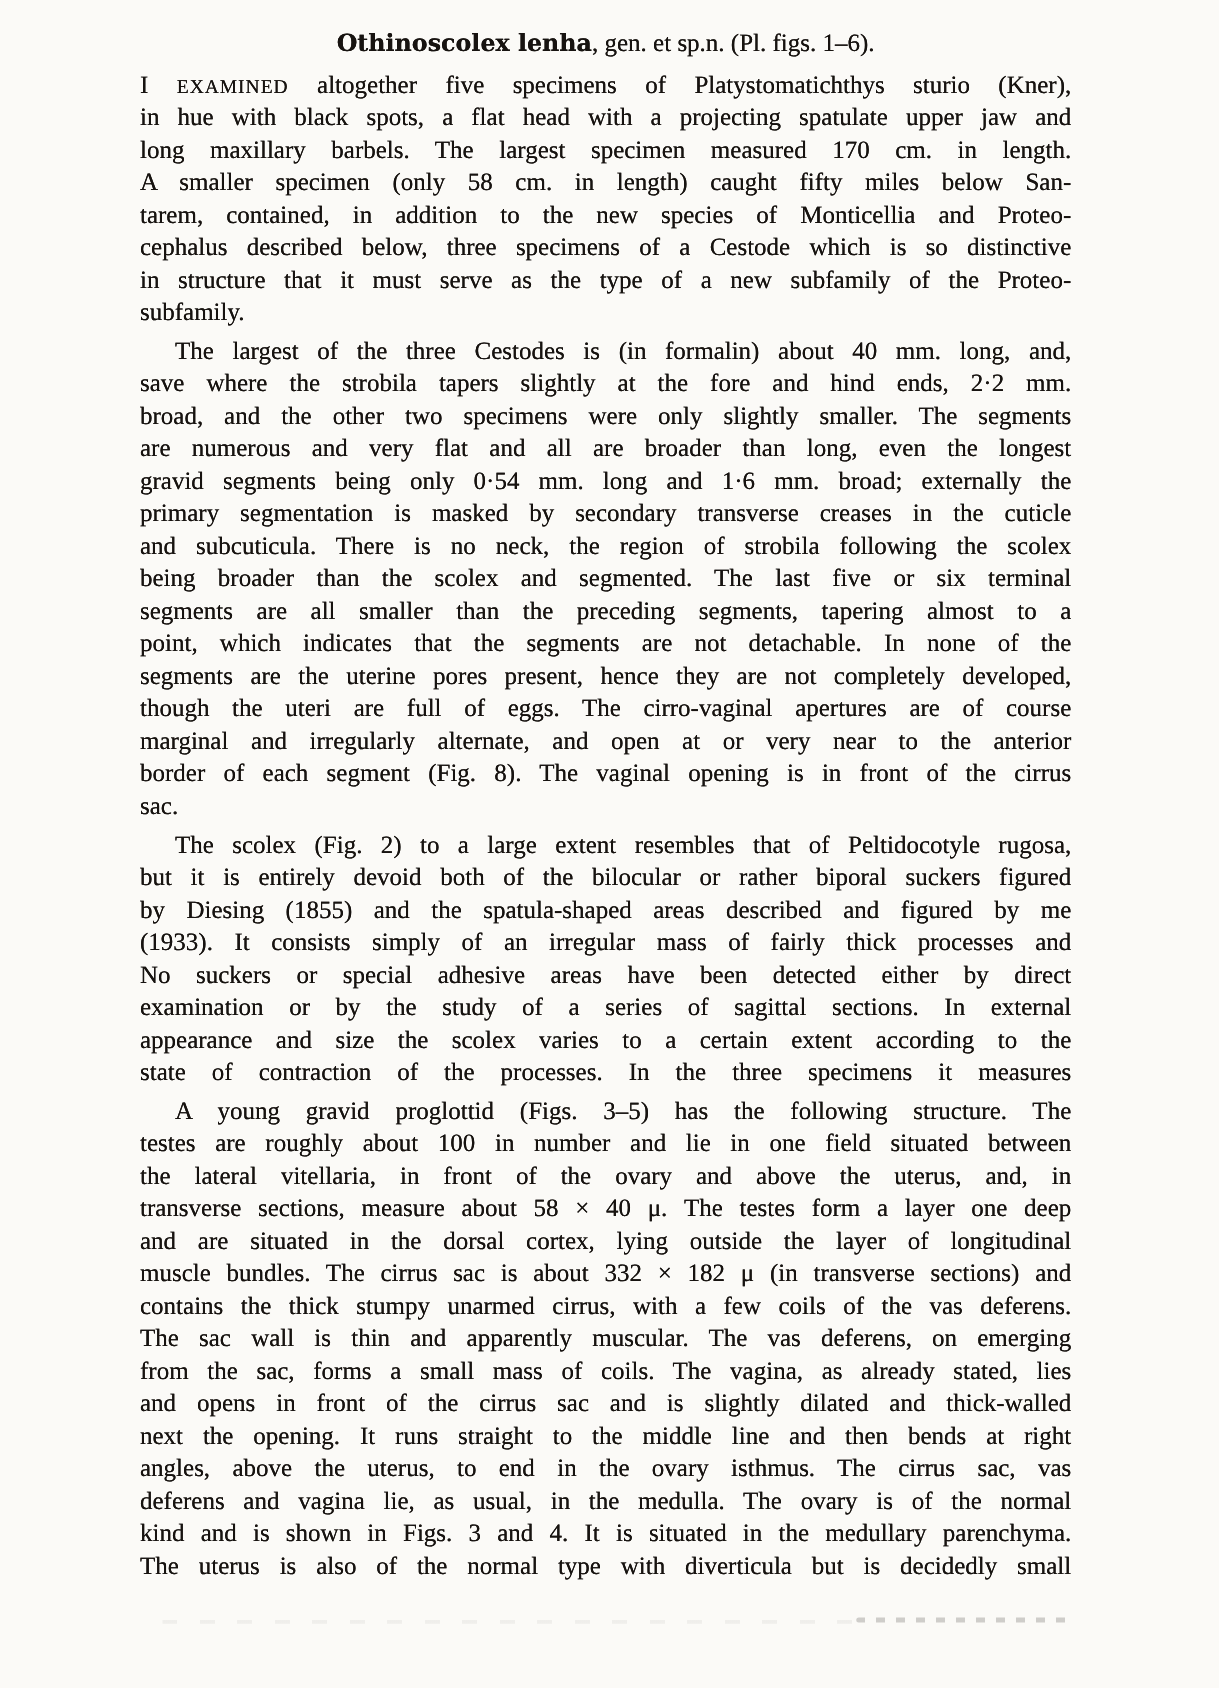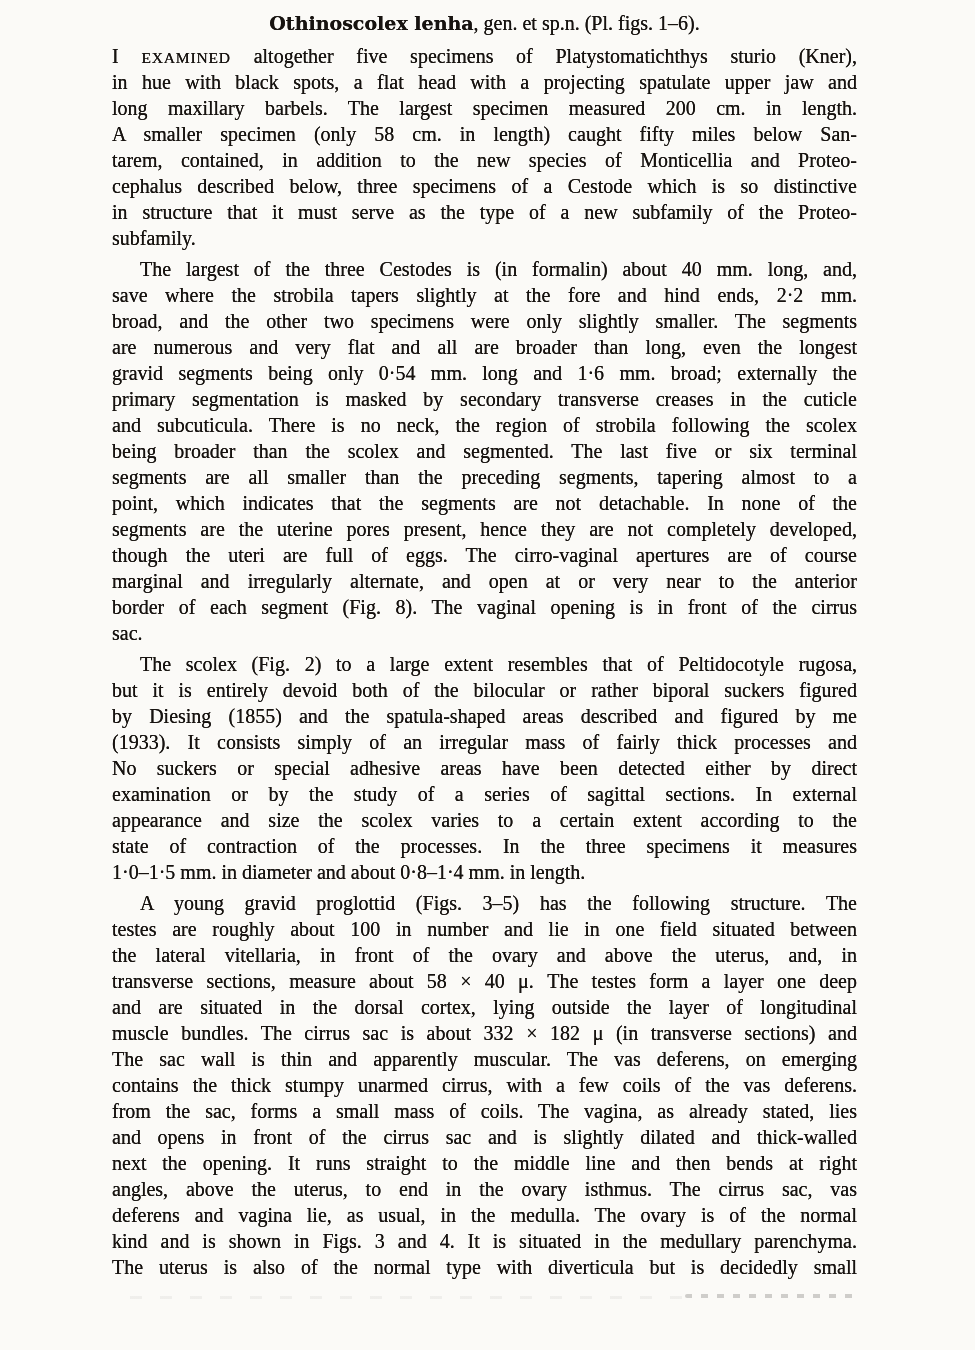--- a/index.html
+++ b/index.html
@@ -10,21 +10,21 @@
     width: 975px;
     height: 1350px;
     background: var(--paper, #fbfaf7);
     overflow: hidden;
   }
   .page {
     position: relative;
     box-sizing: border-box;
     width: 975px;
     height: 1301px;
-    padding: 8px 118px 0 112px;
+    padding: 20px 118px 0 112px;
     font-family: "Liberation Serif", "DejaVu Serif", serif;
     color: var(--ink, #171310);
     text-shadow: 0 0 0.4px currentColor; 
   }
   .title {
     font-size: 20px;
     line-height: 30px;
     height: 30px;
     text-align: center;
     white-space: nowrap;
@@ -82,21 +82,21 @@
 </head>
 <body>
 
 <div class="page">
   <div class="title"><span class="title-species">Othinoscolex lenha</span><span>, gen. et sp.n. (Pl. figs. 1–6).</span></div>
 
   <div>
       <div class="para">
         <div class="line first">I <span class="sc">EXAMINED</span> altogether five specimens of <span class="i">Platystomatichthys sturio</span> (Kner),</div>
         <div class="line">in hue with black spots, a flat head with a projecting spatulate upper jaw and</div>
-        <div class="line">long maxillary barbels. The largest specimen measured 200 cm. in length.</div>
+        <div class="line">long maxillary barbels. The largest specimen measured 170 cm. in length.</div>
         <div class="line">A smaller specimen (only 58 cm. in length) caught fifty miles below San-</div>
         <div class="line">tarem, contained, in addition to the new species of <span class="i">Monticellia</span> and <span class="i">Proteo-</span></div>
         <div class="line"><span class="i">cephalus</span> described below, three specimens of a Cestode which is so distinctive</div>
         <div class="line">in structure that it must serve as the type of a new subfamily of the Proteo-</div>
         <div class="line end">subfamily.</div>
       </div>
       <div class="para indent">
         <div class="line first">The largest of the three Cestodes is (in formalin) about 40 mm. long, and,</div>
         <div class="line">save where the strobila tapers slightly at the fore and hind ends, 2·2 mm.</div>
         <div class="line">broad, and the other two specimens were only slightly smaller. The segments</div>
@@ -115,31 +115,30 @@
       </div>
       <div class="para indent">
         <div class="line first">The scolex (Fig. 2) to a large extent resembles that of <span class="i">Peltidocotyle rugosa</span>,</div>
         <div class="line">but it is entirely devoid both of the bilocular or rather biporal suckers figured</div>
         <div class="line">by Diesing (1855) and the spatula-shaped areas described and figured by me</div>
         <div class="line">(1933). It consists simply of an irregular mass of fairly thick processes and</div>
         <div class="line">No suckers or special adhesive areas have been detected either by direct</div>
         <div class="line">examination or by the study of a series of sagittal sections. In external</div>
         <div class="line">appearance and size the scolex varies to a certain extent according to the</div>
         <div class="line">state of contraction of the processes. In the three specimens it measures</div>
-        <div class="line end">1·0–1·5 mm. in diameter and about 0·8–1·4 mm. in length.</div>
       </div>
       <div class="para indent">
         <div class="line first">A young gravid proglottid (Figs. 3–5) has the following structure. The</div>
         <div class="line">testes are roughly about 100 in number and lie in one field situated between</div>
         <div class="line">the lateral vitellaria, in front of the ovary and above the uterus, and, in</div>
         <div class="line">transverse sections, measure about 58 × 40 μ. The testes form a layer one deep</div>
         <div class="line">and are situated in the dorsal cortex, lying outside the layer of longitudinal</div>
         <div class="line">muscle bundles. The cirrus sac is about 332 × 182 μ (in transverse sections) and</div>
+        <div class="line">contains the thick stumpy unarmed cirrus, with a few coils of the vas deferens.</div>
         <div class="line">The sac wall is thin and apparently muscular. The vas deferens, on emerging</div>
-        <div class="line">contains the thick stumpy unarmed cirrus, with a few coils of the vas deferens.</div>
         <div class="line">from the sac, forms a small mass of coils. The vagina, as already stated, lies</div>
         <div class="line">and opens in front of the cirrus sac and is slightly dilated and thick-walled</div>
         <div class="line">next the opening. It runs straight to the middle line and then bends at right</div>
         <div class="line">angles, above the uterus, to end in the ovary isthmus. The cirrus sac, vas</div>
         <div class="line">deferens and vagina lie, as usual, in the medulla. The ovary is of the normal</div>
         <div class="line">kind and is shown in Figs. 3 and 4. It is situated in the medullary parenchyma.</div>
         <div class="line">The uterus is also of the normal type with diverticula but is decidedly small</div>
       </div>
     </div>
 

